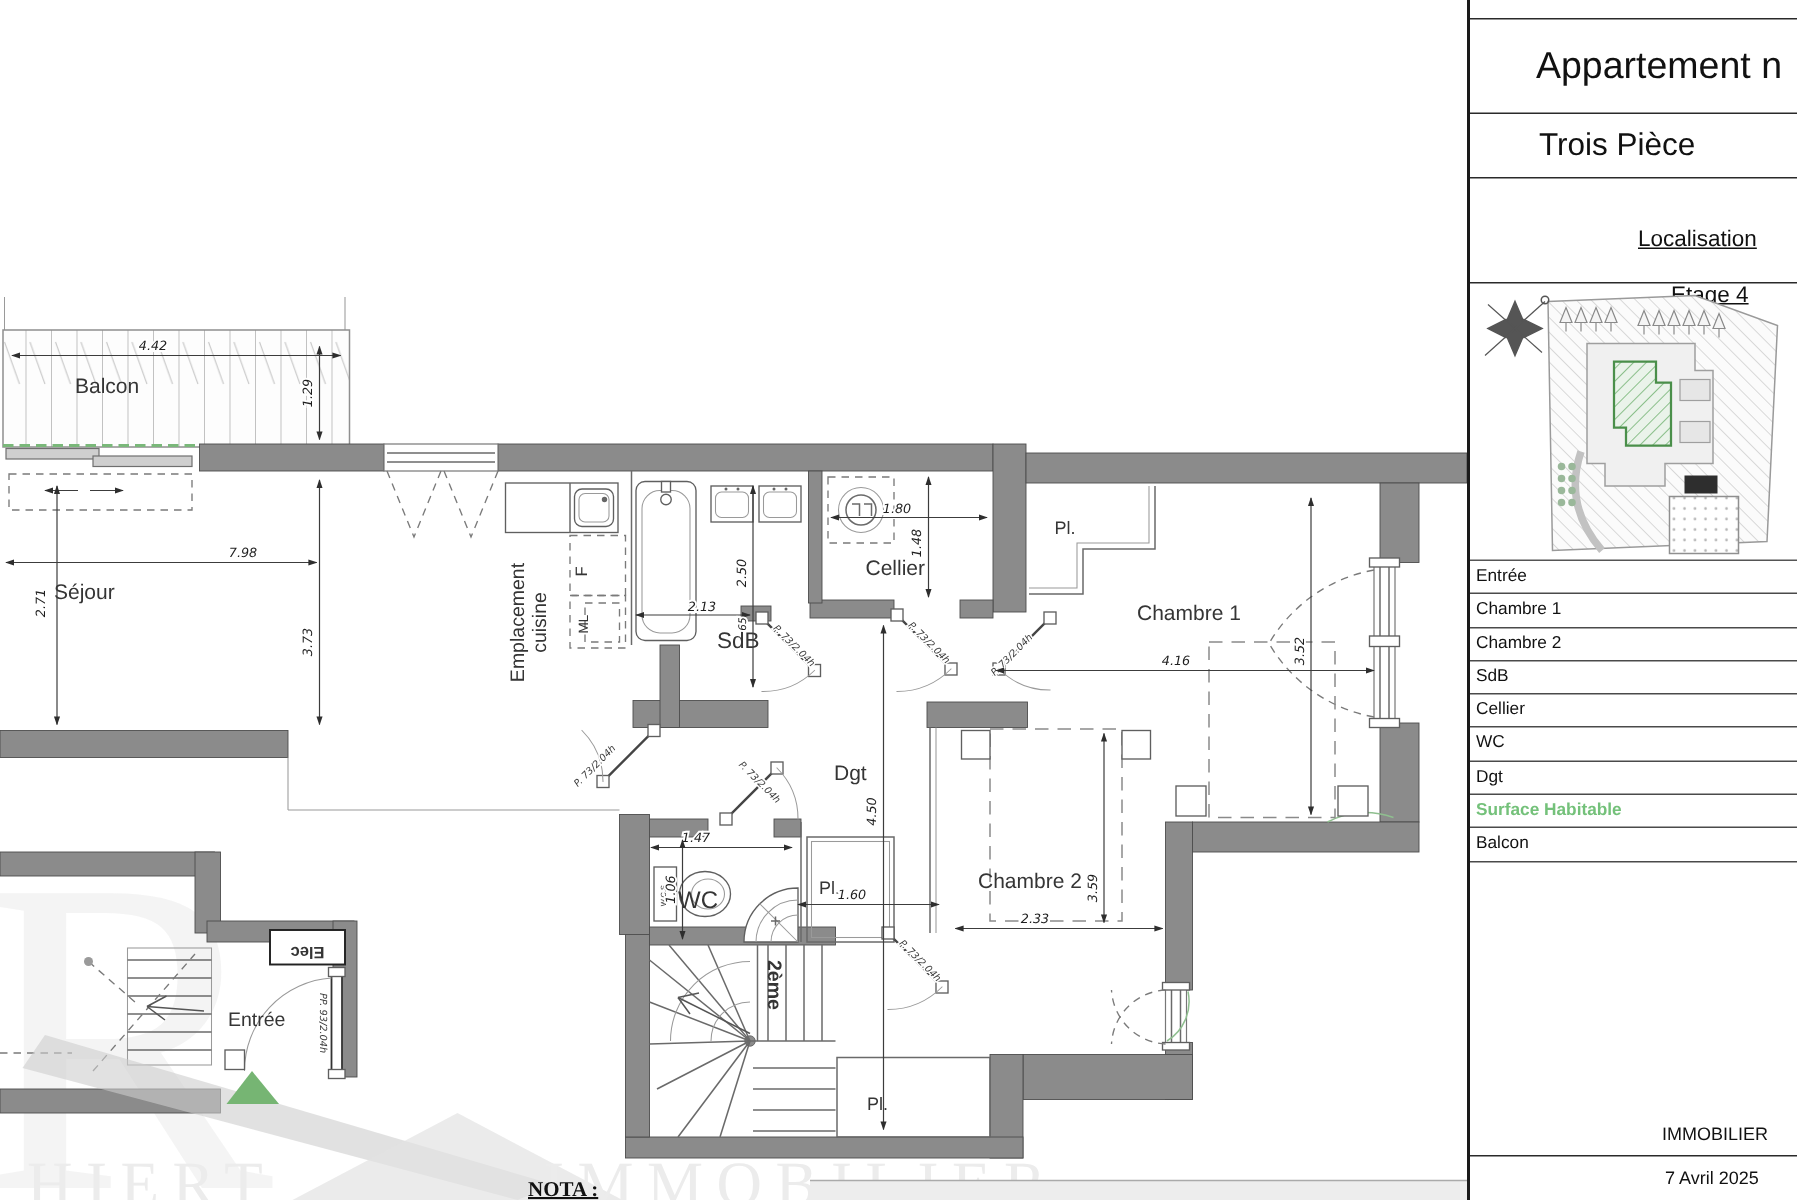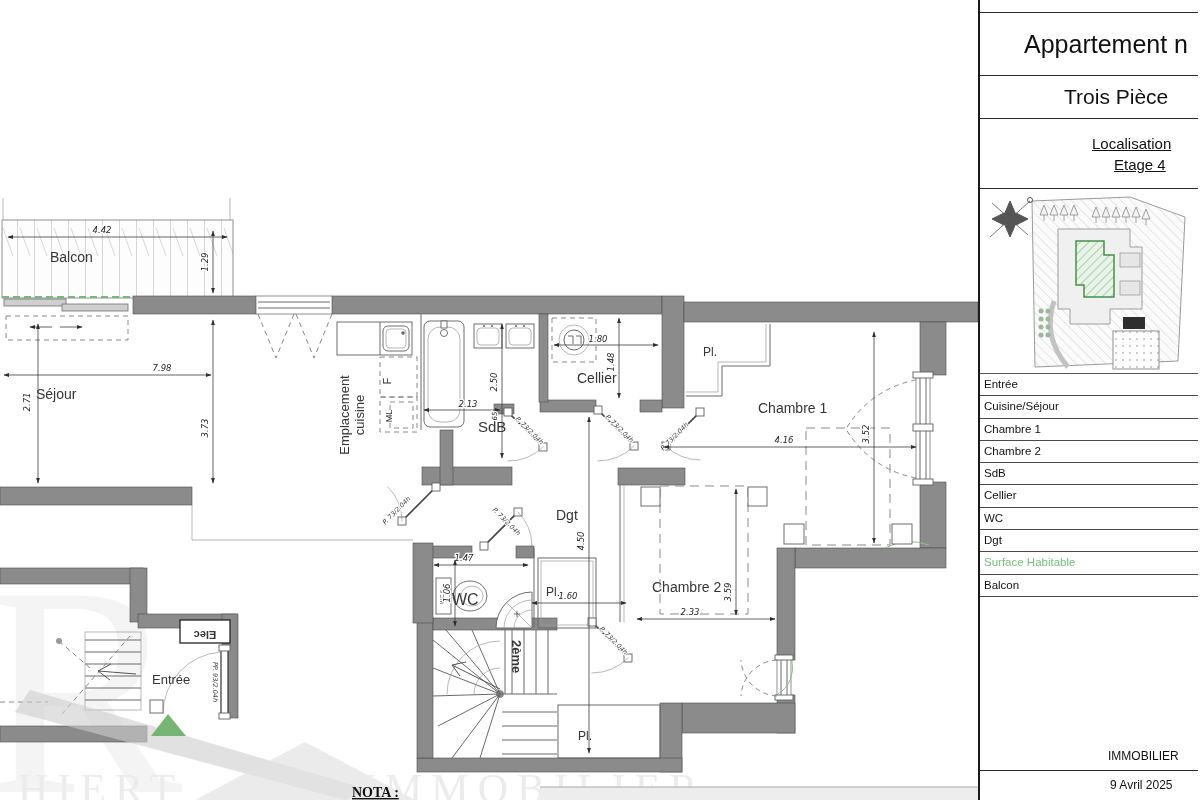--- a/index.html
+++ b/index.html
@@ -8,29 +8,29 @@
   .stage svg { display:block; }
   #plan-svg { position:absolute; left:0; top:0; }
 
   
   .panel { position:absolute; left:978px; top:0; width:220px; height:800px;
            border-left:2px solid #1a1a1a; box-sizing:border-box; background:#fff; color:#111; }
   .p-blank { height:12px; border-bottom:1px solid #2a2a2a; }
   .p-title { height:62px; border-bottom:1px solid #2a2a2a; font-size:25px; line-height:62px;
              padding-left:44px; white-space:nowrap; }
   .p-sub   { height:42px; border-bottom:1px solid #2a2a2a; font-size:21px; line-height:42px;
-             padding-left:84px; white-space:nowrap; }
+             padding-left:46px; white-space:nowrap; }
   .p-loc   { height:70px; border-bottom:1px solid #2a2a2a; padding-top:14px; box-sizing:border-box; }
-  .p-loc div { font-size:15px; line-height:21px; text-decoration:underline; white-space:nowrap; }
+  .p-loc div { font-size:15px; line-height:21px; text-decoration:underline; white-space:nowrap;margin-top:16px; }
   .loc1 { padding-left:112px; }
   .loc2 { padding-left:134px; }
   .p-map { height:184px; border-bottom:1px solid #555; overflow:hidden; }
   .p-table .row { height:22.3px; box-sizing:border-box; border-bottom:1px solid #4a4a4a;
                   font-size:11.5px; line-height:21px; padding-left:4px; white-space:nowrap; }
-  .row-green { color:#74c17a; }
+  .row-green { color:#74c17a;font-weight:bold; }
   .p-bottom { position:absolute; bottom:0; left:0; width:100%; }
   .p-status { font-size:12px; padding:0 0 7px 128px; white-space:nowrap; }
   .p-rule   { border-top:1px solid #2a2a2a; }
   .p-date   { font-size:12px; padding:7px 0 8px 130px; white-space:nowrap; }
 
   
   .wall { fill:#8b8b8b; stroke:#4d4d4d; stroke-width:0.6; }
   .thin { stroke:#6a6a6a; stroke-width:1; fill:none; }
   .thin2 { stroke:#9a9a9a; stroke-width:0.7; fill:none; }
   .fix  { stroke:#5f5f5f; stroke-width:0.9; fill:#fff; }
@@ -467,31 +467,30 @@
         <circle cx="61" cy="138" r="2.5"></circle>
             <circle cx="68" cy="138" r="2.5"></circle>
         <circle cx="61" cy="146" r="2.5"></circle>
             <circle cx="68" cy="146" r="2.5"></circle>
       </g>
     </svg>
   </div>
 
   <div class="p-table">
     <div class="row">Entrée</div>
-    <div class="row">Cuisine/Séjour</div>
     <div class="row">Chambre 1</div>
     <div class="row">Chambre 2</div>
     <div class="row">SdB</div>
     <div class="row">Cellier</div>
     <div class="row">WC</div>
     <div class="row">Dgt</div>
     <div class="row row-green">Surface Habitable</div>
     <div class="row">Balcon</div>
   </div>
 
   <div class="p-bottom">
     <div class="p-status">IMMOBILIER</div>
     <div class="p-rule"></div>
-    <div class="p-date">9 Avril 2025</div>
+    <div class="p-date">7 Avril 2025</div>
   </div>
 </aside>
 
 </div>
 
 </body></html>

